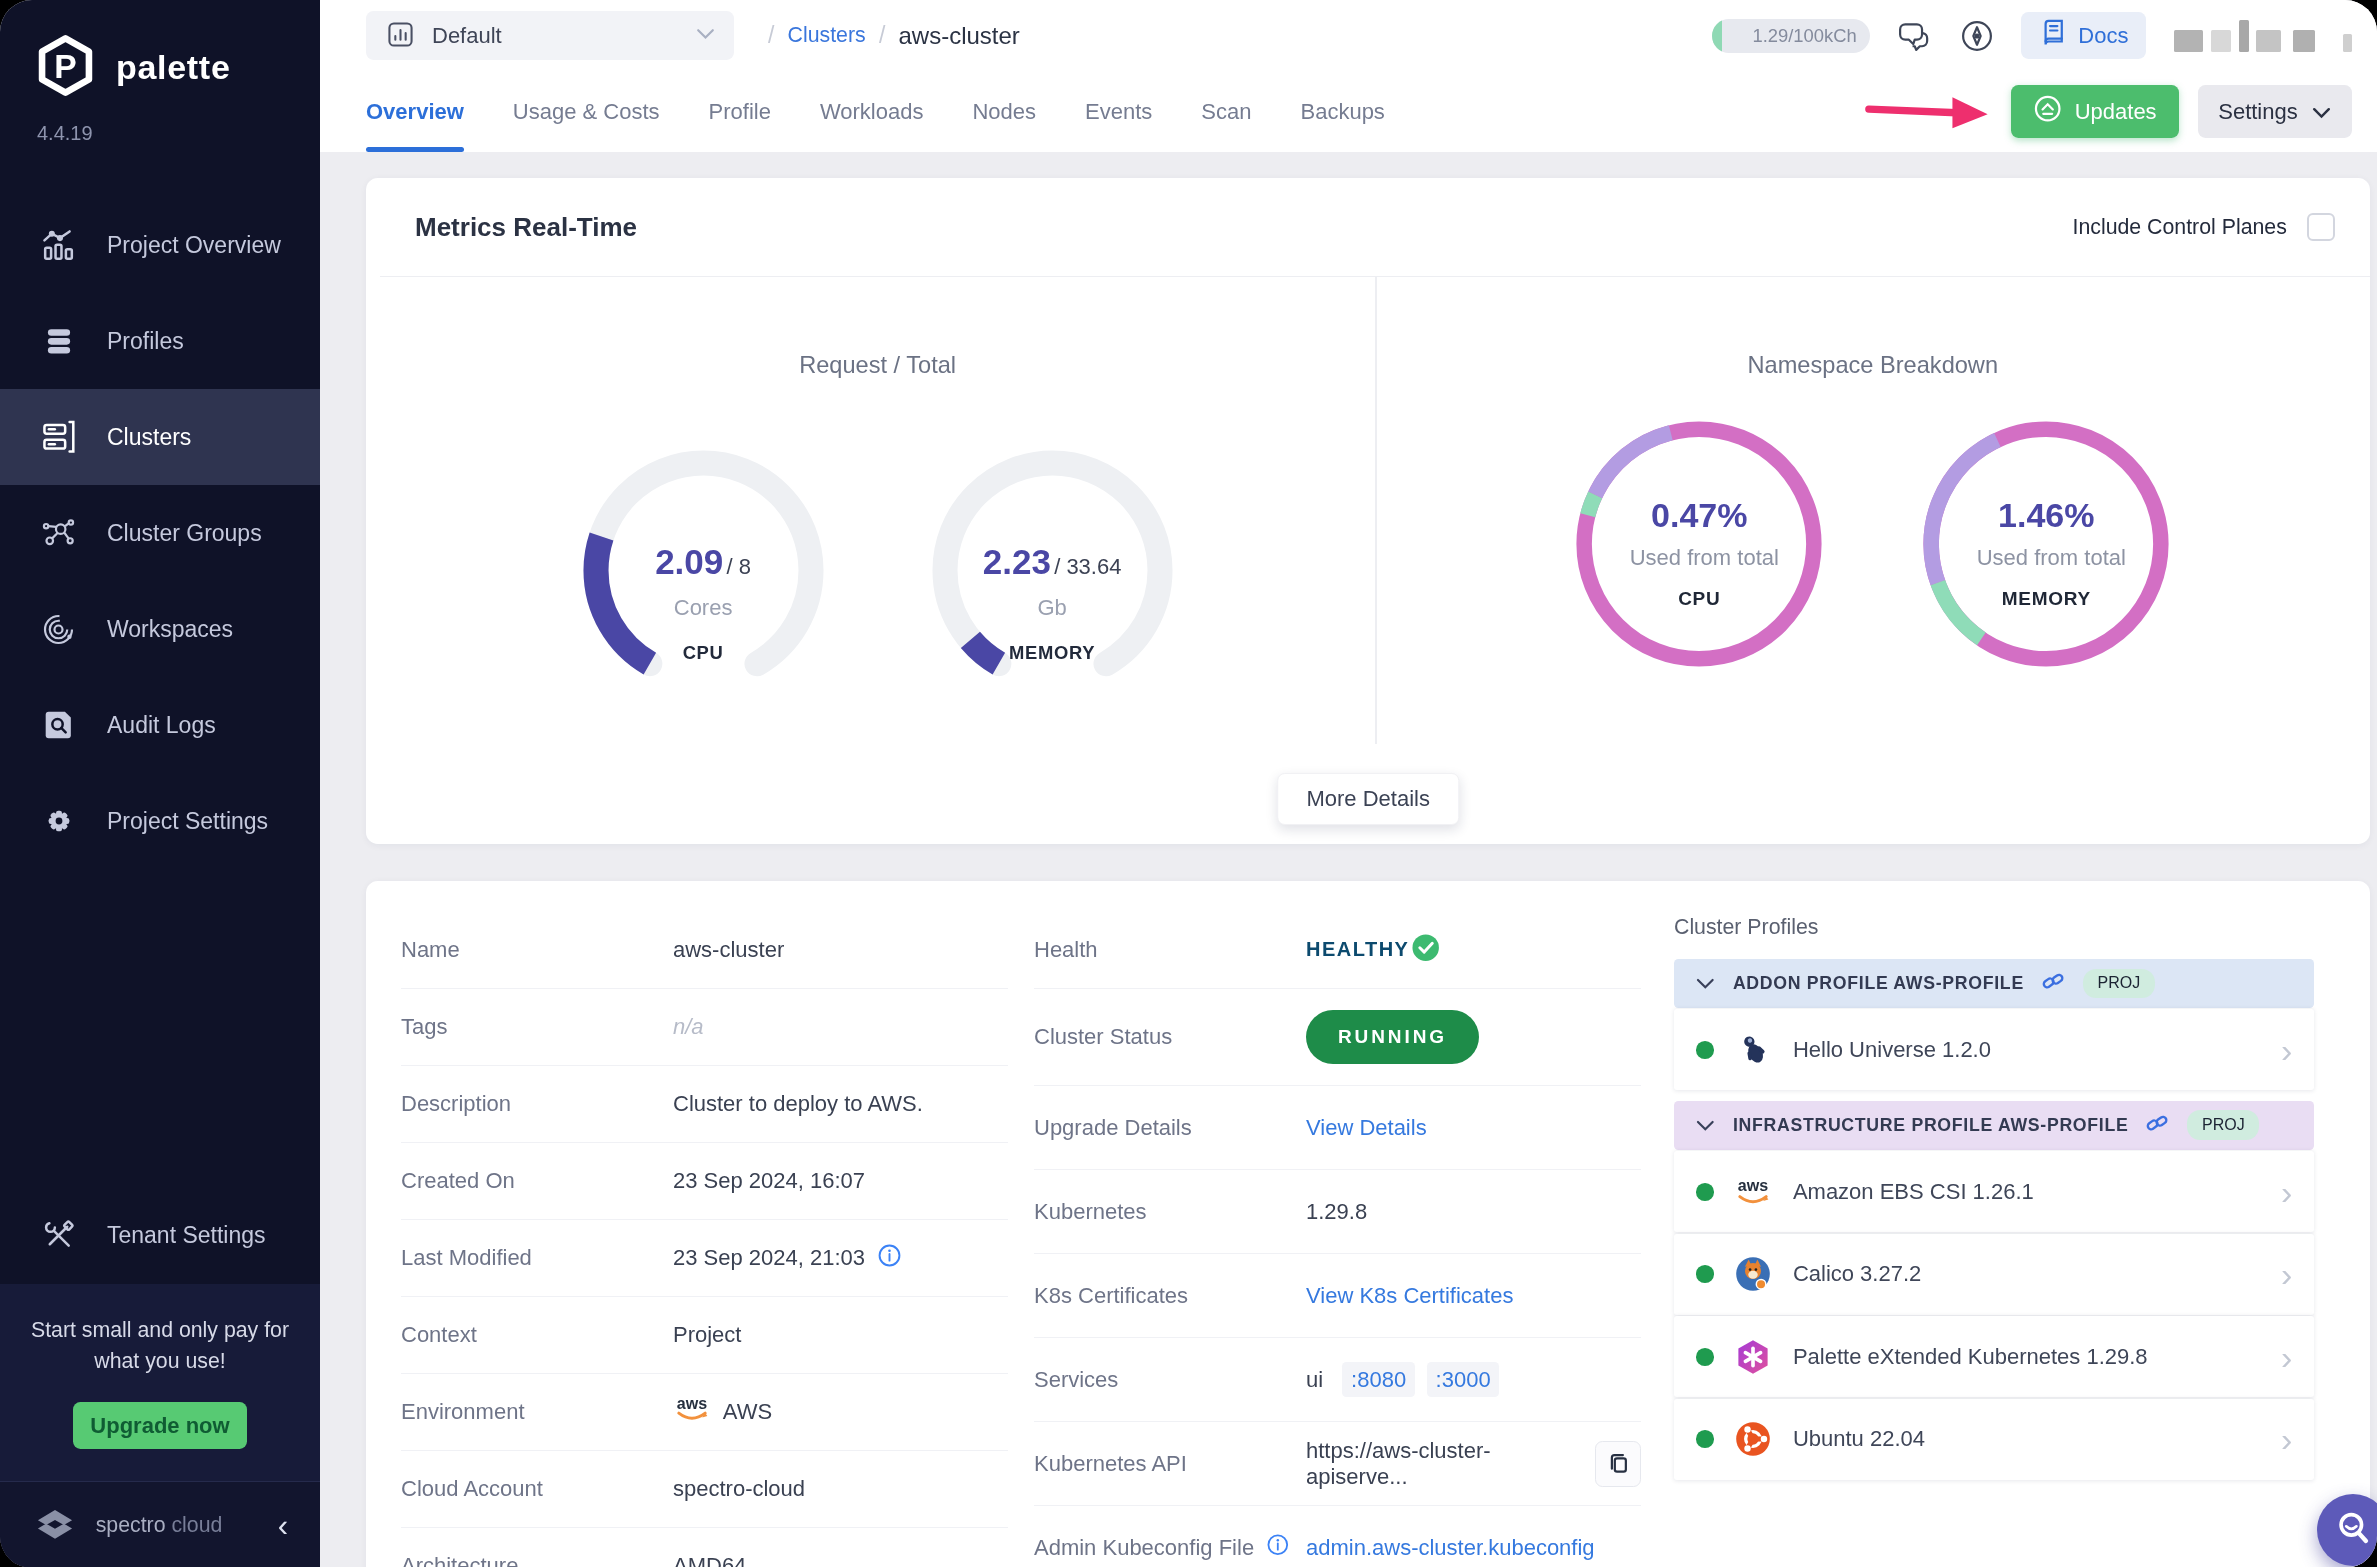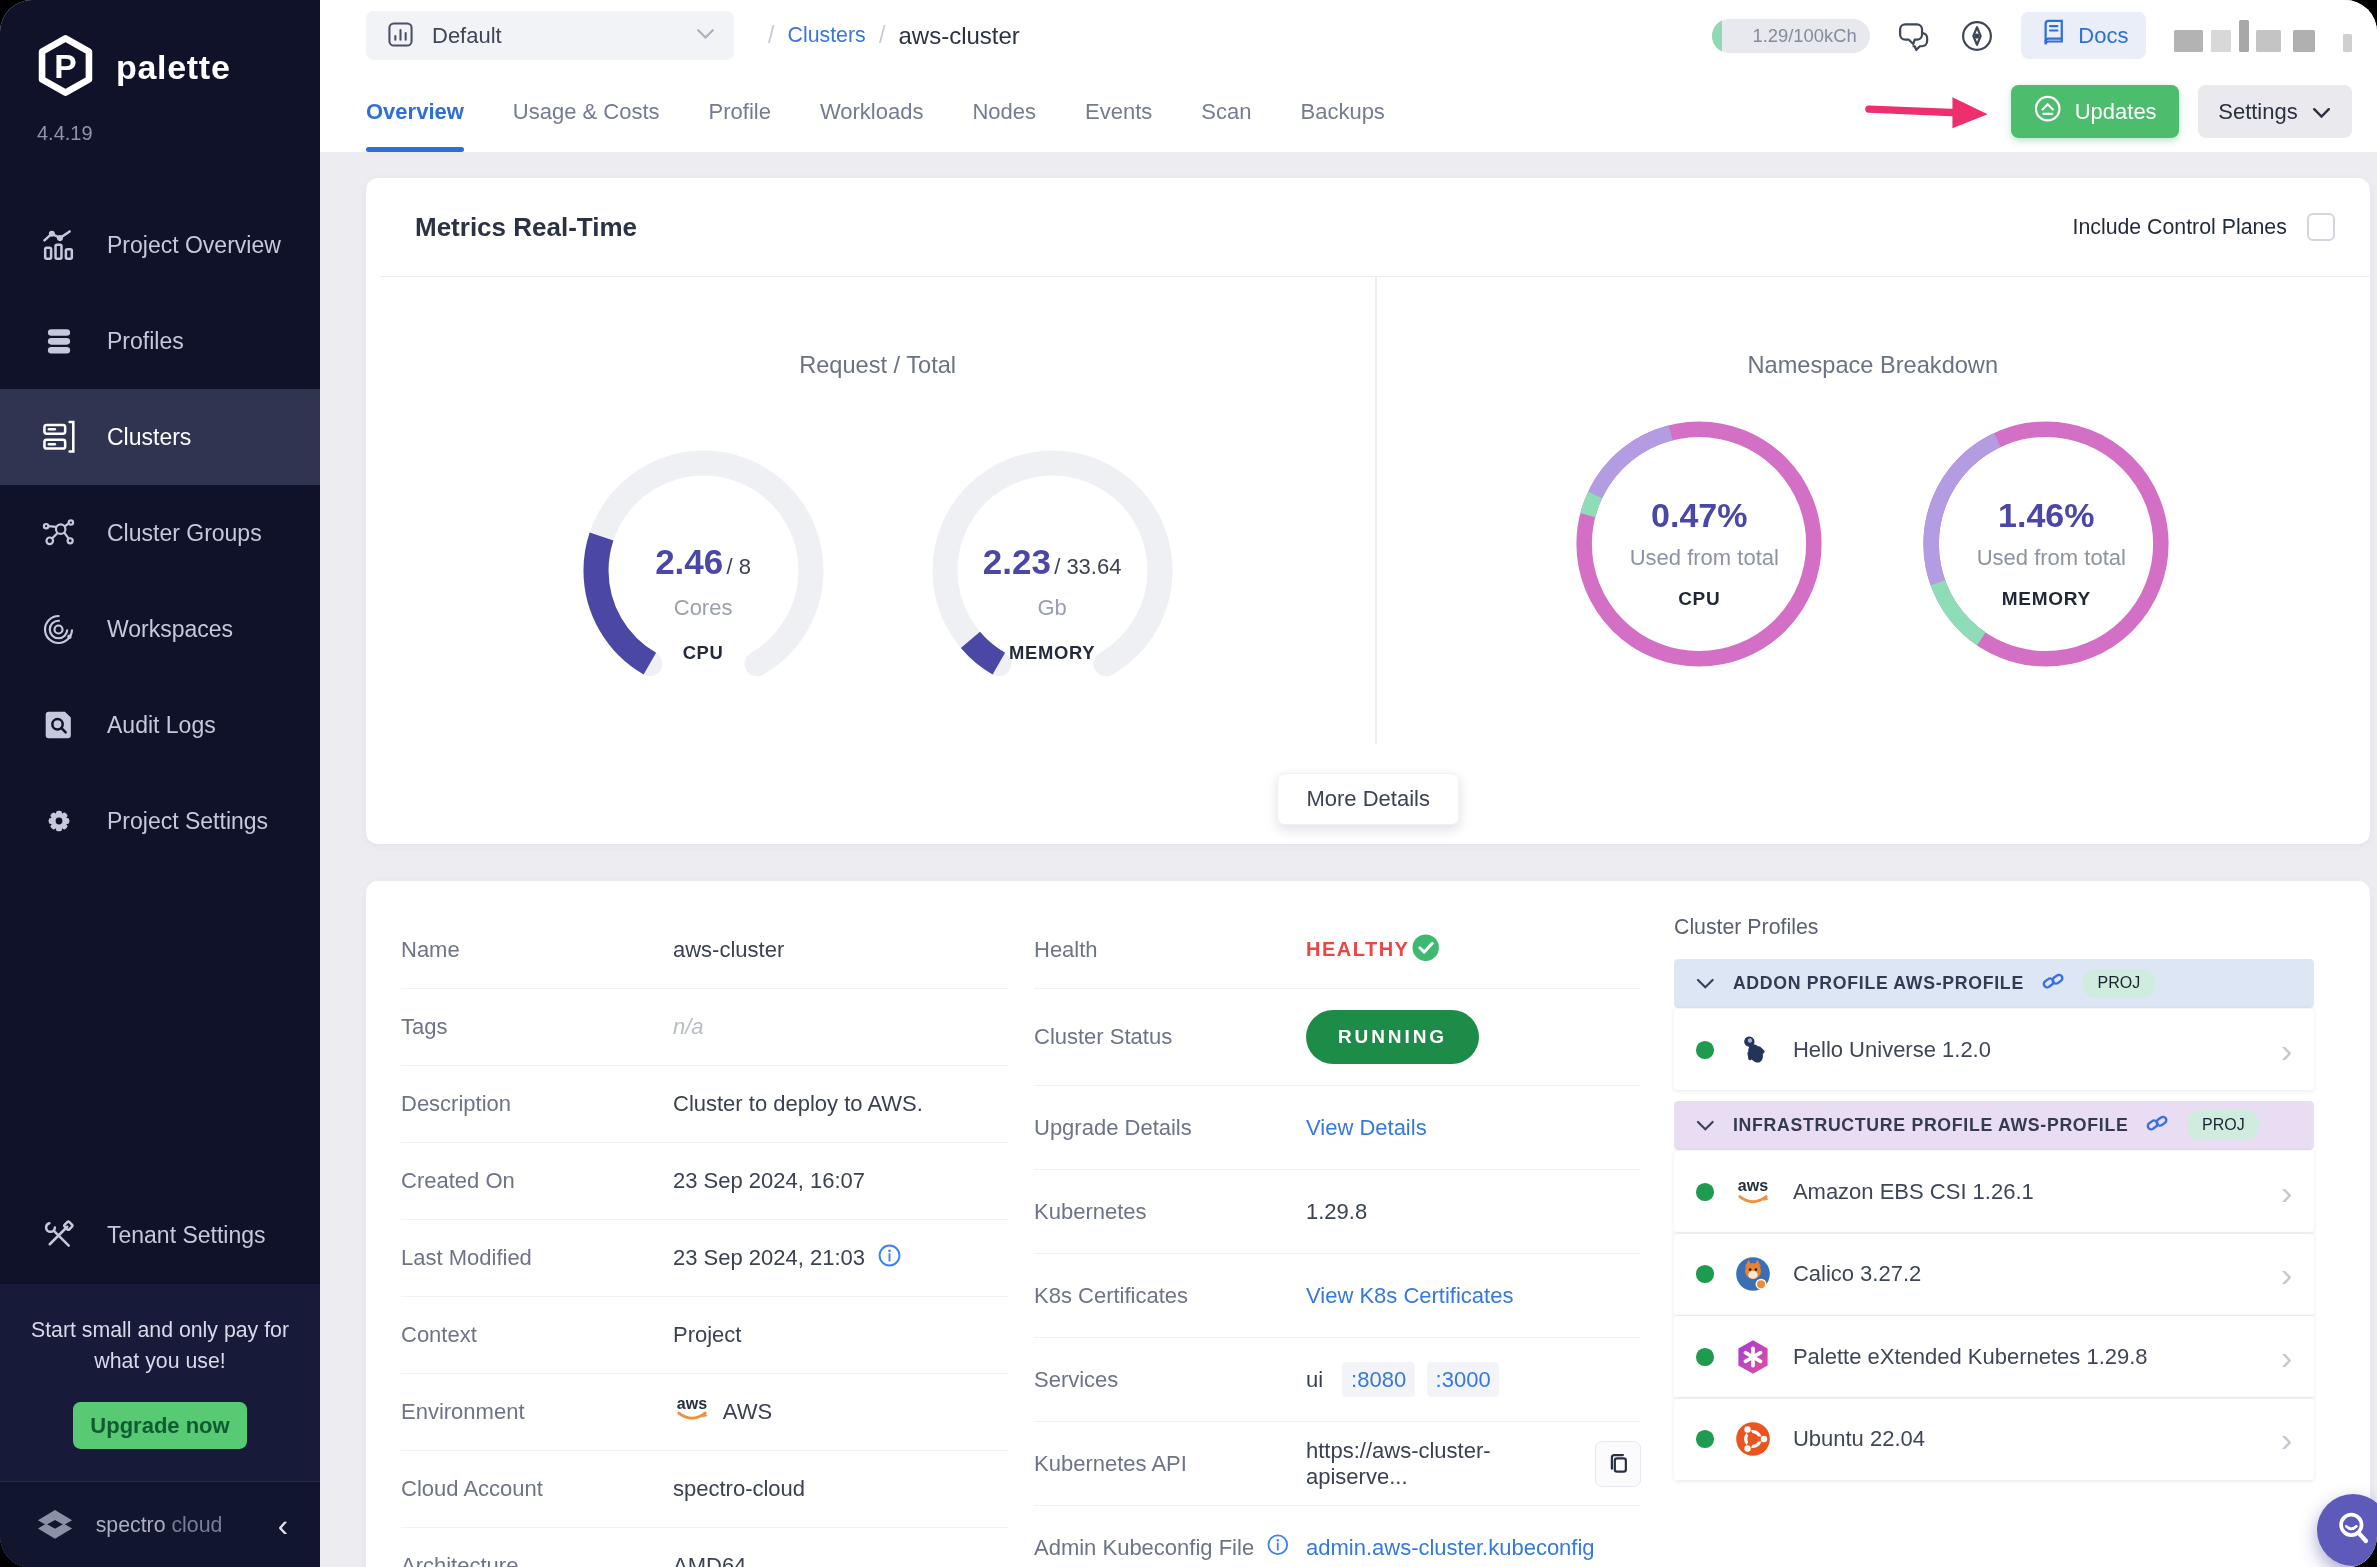--- a/index.html
+++ b/index.html
@@ -122,21 +122,21 @@
   .col-r { flex:1; margin-left:33px; min-width:0; }
   .drow { display:flex; align-items:center; min-height:77px; border-bottom:1.5px solid #f0f1f5; }
   .col-m .drow { min-height:84px; }
   .col-m .drow.r-health { min-height:77px; }
   .col-m .drow.r-status { min-height:97px; }
   .dlbl { width:272px; flex-shrink:0; font-size:22px; color:#6e7488;
           display:flex; align-items:center; gap:11.8px; }
   .dval { font-size:22px; color:#3a4152; display:flex; align-items:center; gap:11.8px; }
   .dval.na { color:#b6bbc8; font-style:italic; }
   .link { color:#3579df; cursor:pointer; }
-  .healthy { color:#ef4444; font-weight:700; letter-spacing:1.5px; font-size:20px;
+  .healthy { color:#0c4a6e; font-weight:700; letter-spacing:1.5px; font-size:20px;
              display:flex; align-items:center; gap:2px; }
   .status-pill { background:#1e8c49; color:#fff; font-size:19px; font-weight:600;
                  letter-spacing:2.9px; padding:16px 32px; border-radius:32px; }
   .chip { background:#f3f4f8; color:#3579df; padding:4.4px 8.8px; border-radius:4.4px;
           cursor:pointer; }
   .svc-name { margin-right:7.4px; }
   .copy-btn { width:46px; height:46px; border:1.5px solid #e6e8ee; border-radius:7.4px;
               background:#fbfbfd; display:flex; align-items:center; justify-content:center;
               margin-left:10.3px; color:#273042; cursor:pointer; flex-shrink:0; }
 
@@ -420,21 +420,21 @@
 
           <div class="m-half">
             <div class="half-title">Request / Total</div>
             <div class="gauges">
               <div class="gauge">
                 <svg viewBox="0 0 330 330">
                   <circle cx="165" cy="165" r="146" fill="none" stroke="#eef0f3" stroke-width="34" pathLength="100" stroke-dasharray="83.4 16.6" stroke-dashoffset="-33.3" stroke-linecap="round"></circle>
                   <circle cx="165" cy="165" r="146" fill="none" stroke="#4a47a5" stroke-width="34" pathLength="100" stroke-dasharray="21.8 78.2" stroke-dashoffset="-33.3" stroke-linecap="butt"></circle>
                 </svg>
                 <div class="g-val">
-                  <span class="g-num">2.46</span>
+                  <span class="g-num">2.09</span>
                   <span class="g-tot">/ 8</span>
                 </div>
                 <div class="g-unit">Cores</div>
                 <div class="g-cap">CPU</div>
               </div>
               <div class="gauge">
                 <svg viewBox="0 0 330 330">
                   <circle cx="165" cy="165" r="146" fill="none" stroke="#eef0f3" stroke-width="34" pathLength="100" stroke-dasharray="83.4 16.6" stroke-dashoffset="-33.3" stroke-linecap="round"></circle>
                   <circle cx="165" cy="165" r="146" fill="none" stroke="#4a47a5" stroke-width="34" pathLength="100" stroke-dasharray="5.5 94.5" stroke-dashoffset="-33.3" stroke-linecap="butt"></circle>
                 </svg>

